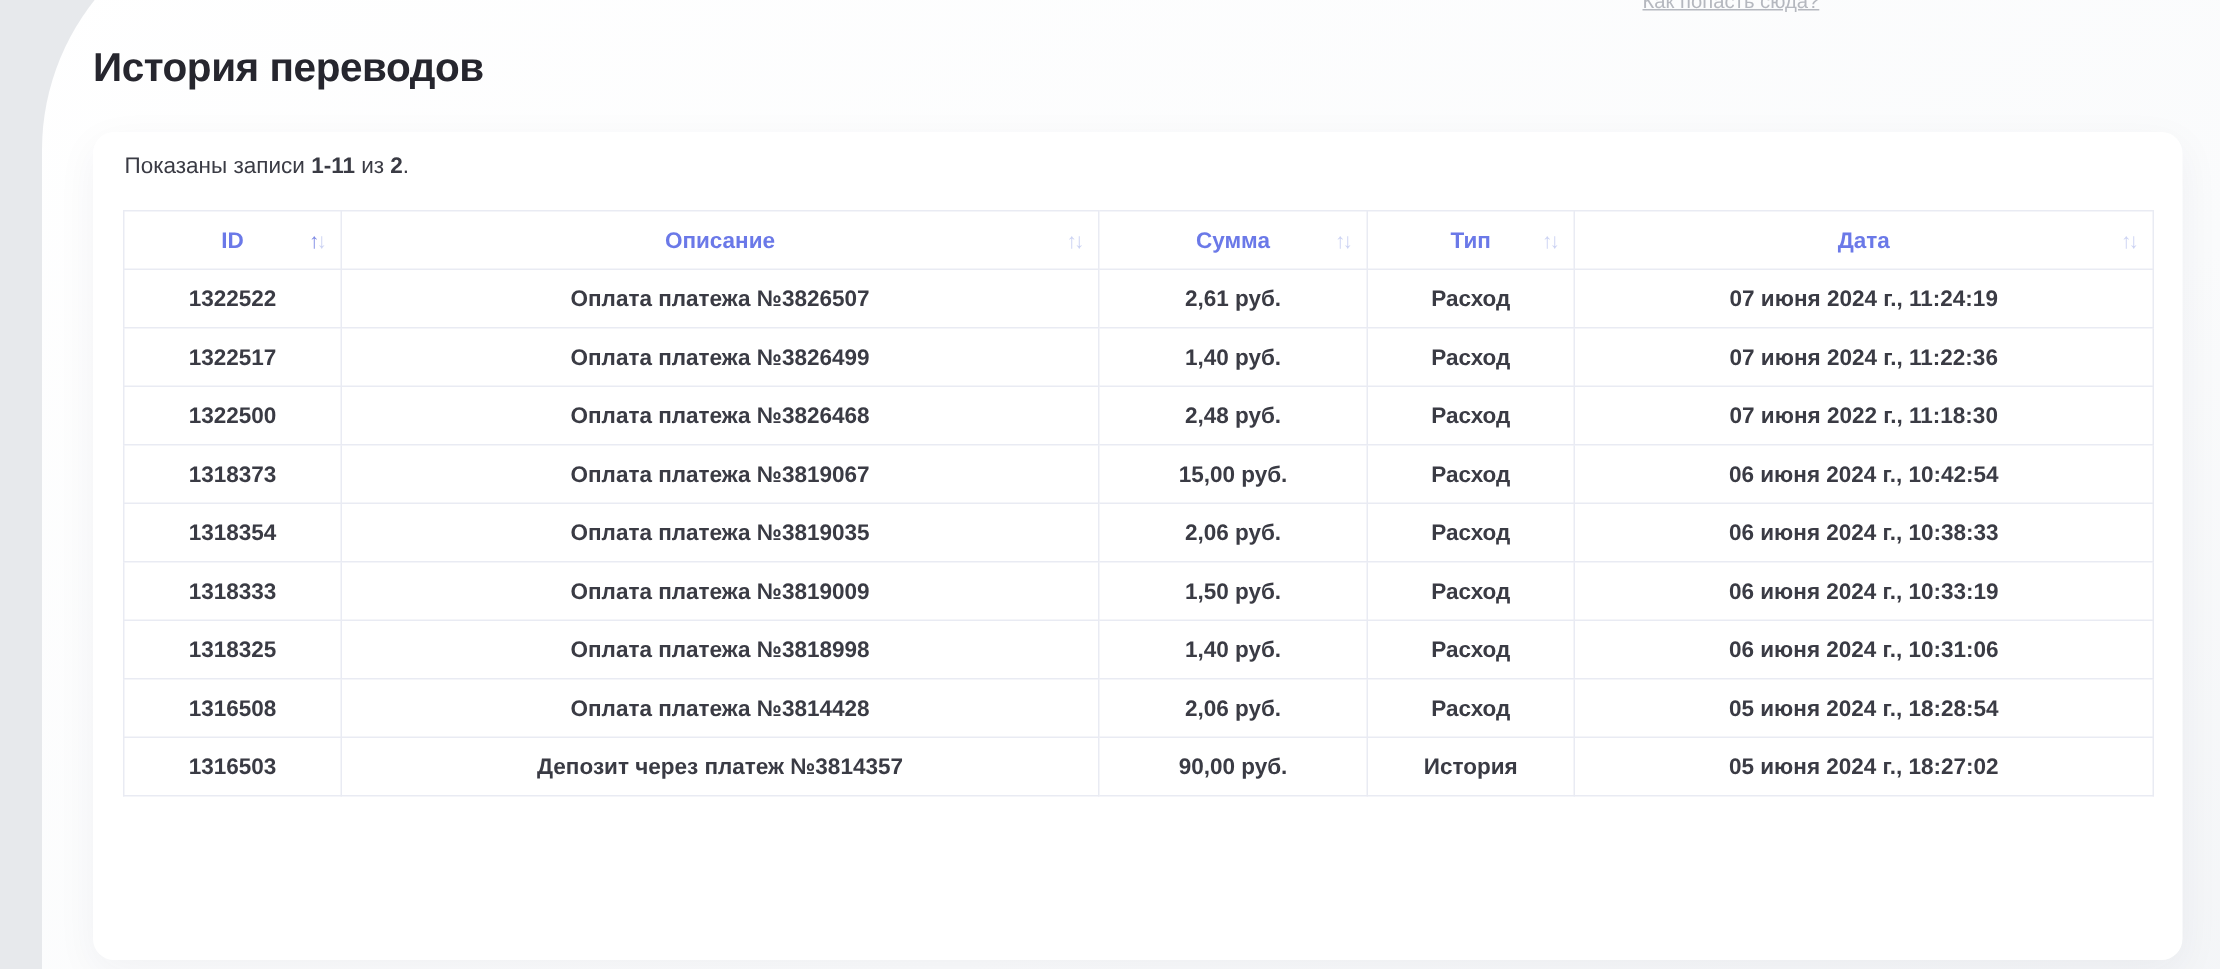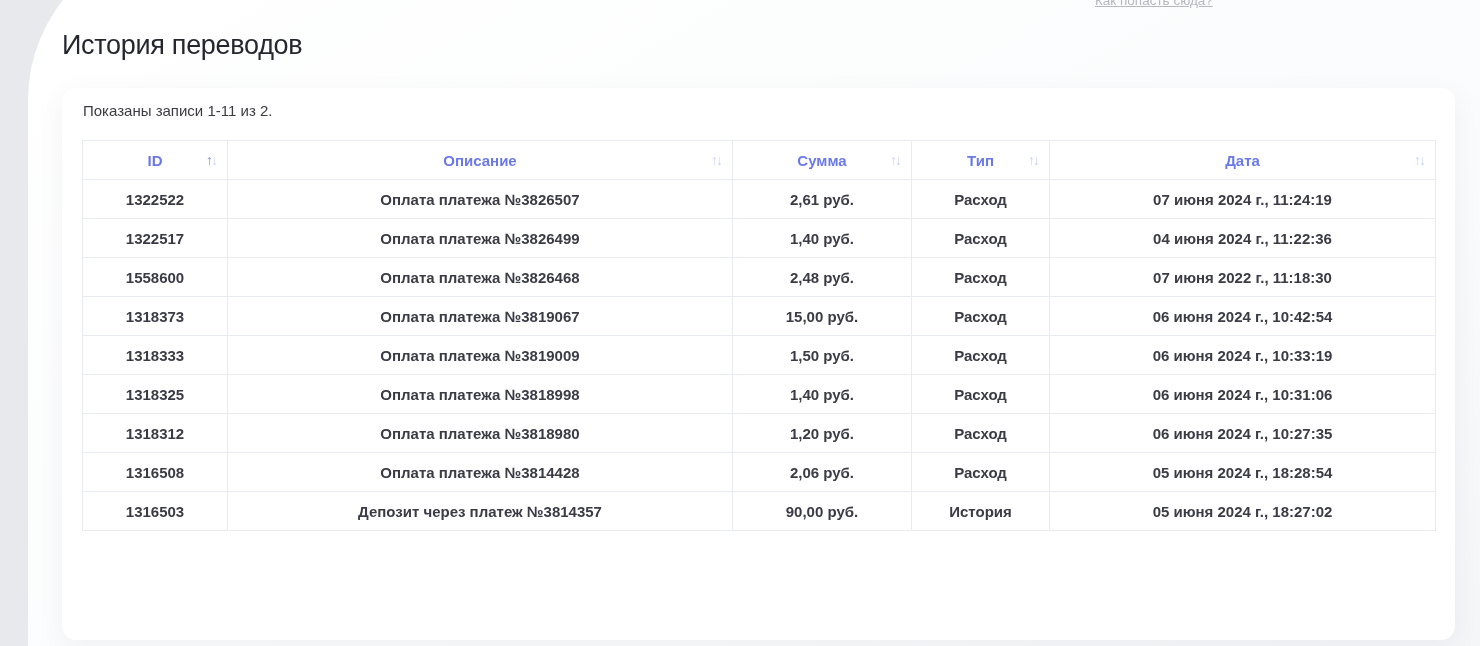--- a/index.html
+++ b/index.html
@@ -19,37 +19,37 @@
   }
 
   .help-link {
     position: absolute; left: 1095px; top: -7px;
     font-size: 13.5px; color: var(--link-text, #b5b8bf);
     text-decoration: underline; cursor: pointer;
   }
 
   .page-title {
     position: absolute; left: 62px; top: 30px;
-    font-size: 27px; font-weight: 400; letter-spacing: -0.3px;
+    font-size: 27px; font-weight: 700; letter-spacing: -0.3px;
     color: var(--title-text, #26262e);
   }
 
   .card {
     position: absolute; left: 62px; top: 88px;
     width: 1393px; height: 552px;
     background: var(--card-bg, #ffffff);
     border-radius: 14px;
     box-shadow: 0 8px 28px rgba(30, 36, 70, 0.05);
   }
 
   .summary {
     position: absolute; left: 21px; top: 14px;
     font-size: 15px; color: var(--body-text, #3a3b44);
   }
-  .summary b { font-weight: 400; }
+  .summary b { font-weight: 700; }
 
   .transfers-table {
     position: absolute; left: 20px; top: 52px;
     width: 1353px;
     border-collapse: collapse;
     table-layout: fixed;
     font-size: 15px;
   }
   .transfers-table col.col-id          { width: 145px; }
   .transfers-table col.col-description { width: 505px; }
@@ -125,56 +125,56 @@
           <td>Оплата платежа №3826507</td>
           <td>2,61 руб.</td>
           <td>Расход</td>
           <td>07 июня 2024 г., 11:24:19</td>
         </tr>
         <tr>
           <td>1322517</td>
           <td>Оплата платежа №3826499</td>
           <td>1,40 руб.</td>
           <td>Расход</td>
-          <td>04 июня 2024 г., 11:22:36</td>
+          <td>07 июня 2024 г., 11:22:36</td>
         </tr>
         <tr>
-          <td>1558600</td>
+          <td>1322500</td>
           <td>Оплата платежа №3826468</td>
           <td>2,48 руб.</td>
           <td>Расход</td>
           <td>07 июня 2022 г., 11:18:30</td>
         </tr>
         <tr>
           <td>1318373</td>
           <td>Оплата платежа №3819067</td>
           <td>15,00 руб.</td>
           <td>Расход</td>
           <td>06 июня 2024 г., 10:42:54</td>
+        </tr>
+        <tr>
+          <td>1318354</td>
+          <td>Оплата платежа №3819035</td>
+          <td>2,06 руб.</td>
+          <td>Расход</td>
+          <td>06 июня 2024 г., 10:38:33</td>
         </tr>
         <tr>
           <td>1318333</td>
           <td>Оплата платежа №3819009</td>
           <td>1,50 руб.</td>
           <td>Расход</td>
           <td>06 июня 2024 г., 10:33:19</td>
         </tr>
         <tr>
           <td>1318325</td>
           <td>Оплата платежа №3818998</td>
           <td>1,40 руб.</td>
           <td>Расход</td>
           <td>06 июня 2024 г., 10:31:06</td>
-        </tr>
-        <tr>
-          <td>1318312</td>
-          <td>Оплата платежа №3818980</td>
-          <td>1,20 руб.</td>
-          <td>Расход</td>
-          <td>06 июня 2024 г., 10:27:35</td>
         </tr>
         <tr>
           <td>1316508</td>
           <td>Оплата платежа №3814428</td>
           <td>2,06 руб.</td>
           <td>Расход</td>
           <td>05 июня 2024 г., 18:28:54</td>
         </tr>
         <tr>
           <td>1316503</td>

